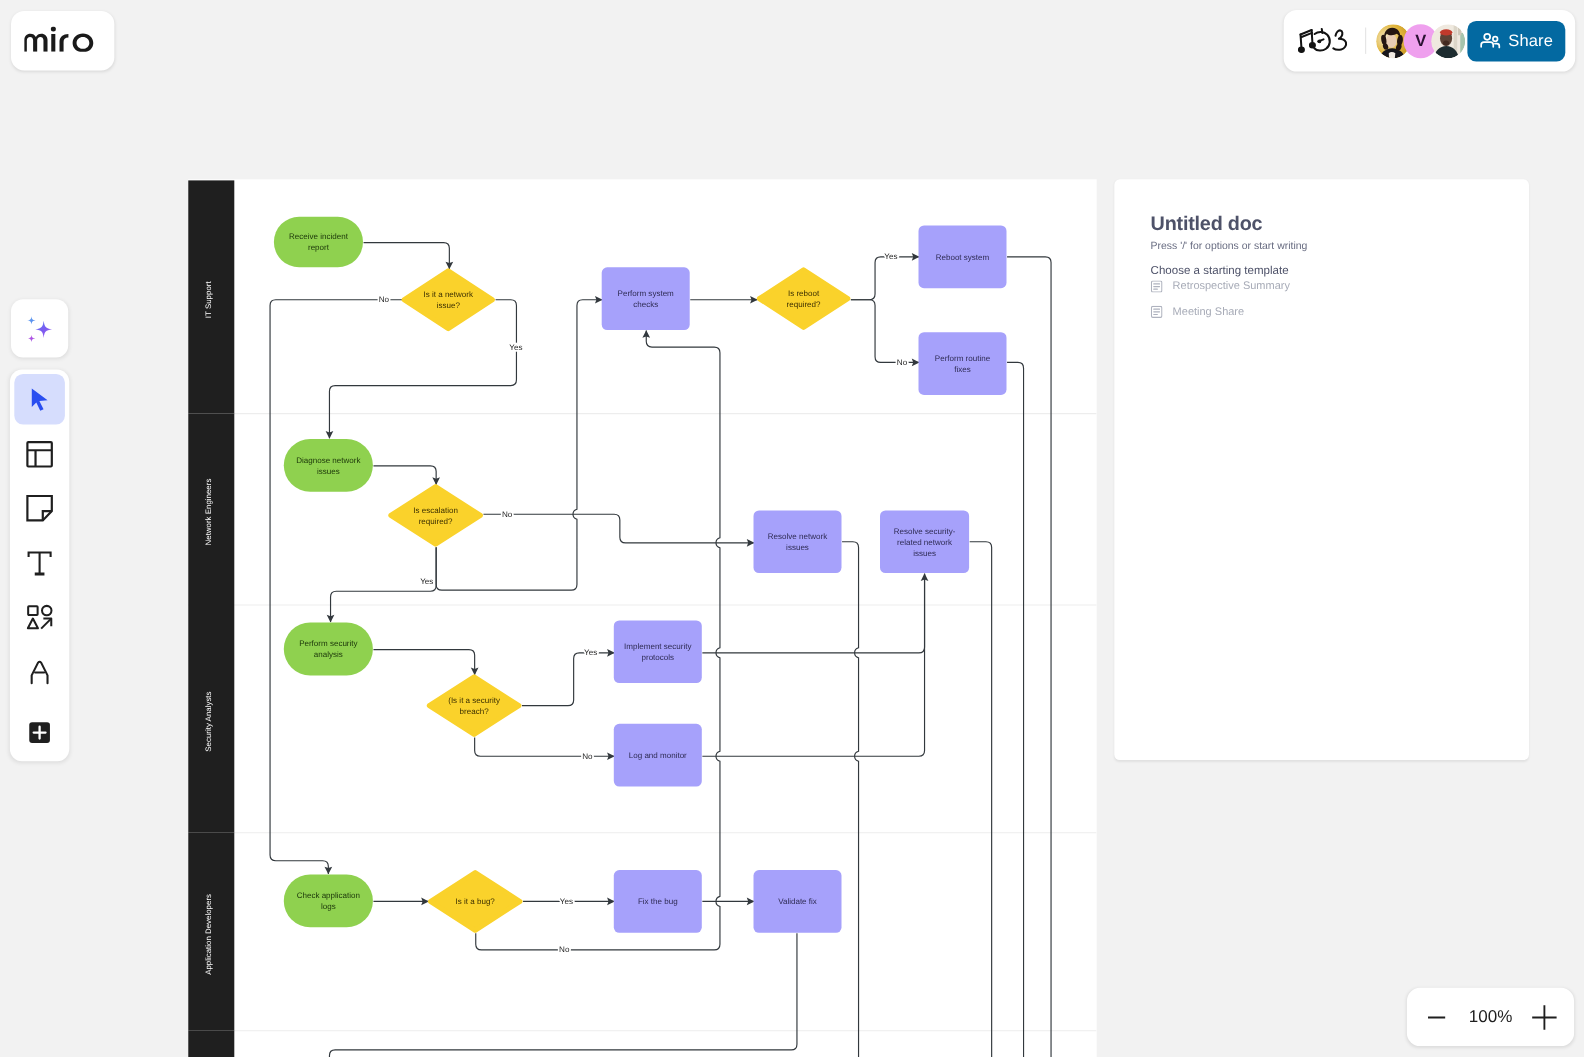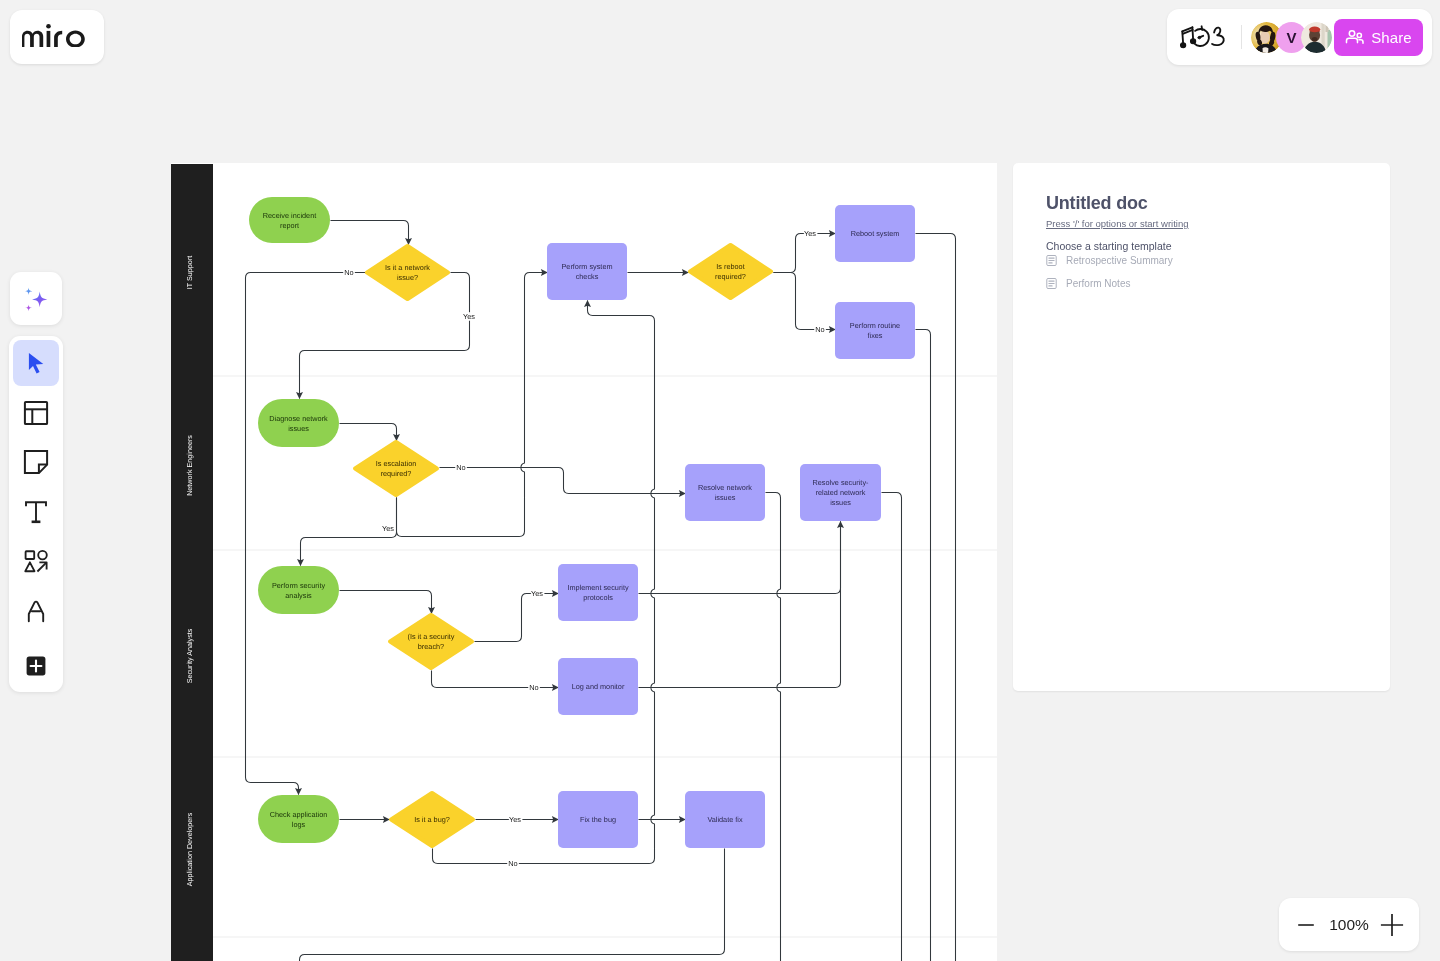--- a/index.html
+++ b/index.html
@@ -15,44 +15,44 @@
   .topbar{position:absolute;left:1167px;top:9px;width:265px;height:56px;background:#fff;border-radius:12px;
           box-shadow:0 1px 3px rgba(0,0,0,.09);display:flex;align-items:center;padding:0 9px 0 12px;box-sizing:border-box;}
   .tt-btn{width:52px;height:36px;flex:none;display:flex;align-items:center;justify-content:center;border-radius:8px;cursor:pointer;}
   .tt-btn svg{flex:none;}
   .tb-div{width:1px;height:24px;flex:none;background:#e4e4e4;margin:0 9px 0 10px;}
   .avatars{display:flex;align-items:center;flex:none;}
   .avatar{width:31px;height:31px;border-radius:50%;margin-left:-6px;position:relative;overflow:hidden;flex:none;}
   .avatar:first-child{margin-left:0;}
   .av-initial{display:flex;align-items:center;justify-content:center;background:#efa0ee;color:#2b1233;
               font-size:15px;font-weight:600;line-height:1;}
-  .share-btn{height:37px;width:89px;box-sizing:border-box;background:#d946ef;color:#fff;border-radius:8px;
+  .share-btn{height:37px;width:89px;box-sizing:border-box;background:#0369a1;color:#fff;border-radius:8px;
              display:flex;align-items:center;justify-content:center;
              gap:6px;margin-left:auto;flex:none;cursor:pointer;font-size:15px;font-weight:400;letter-spacing:.1px;}
 
   
   .ai-card{position:absolute;left:10px;top:272px;width:52px;height:53px;background:#fff;border-radius:11px;
            box-shadow:0 1px 4px rgba(0,0,0,.09);display:flex;align-items:center;justify-content:center;cursor:pointer;}
   .tools{position:absolute;left:9px;top:336px;width:54px;height:356px;box-sizing:border-box;background:#fff;border-radius:11px;
          box-shadow:0 1px 4px rgba(0,0,0,.09);padding:4px 0 0;display:flex;flex-direction:column;align-items:center;}
   .tool{width:46px;height:46px;flex:none;border-radius:8px;display:flex;align-items:center;justify-content:center;cursor:pointer;margin-bottom:3.7px;}
   .tool:last-child{margin-top:4.7px;}
   .tool.active{background:#d6ddfd;}
 
   
-  .zoombar{position:absolute;left:1279px;top:898px;width:140px;height:53px;box-sizing:border-box;background:#fff;border-radius:12px;
+  .zoombar{position:absolute;left:1279px;top:898px;width:152px;height:53px;box-sizing:border-box;background:#fff;border-radius:12px;
            box-shadow:0 1px 3px rgba(0,0,0,.09);display:flex;align-items:center;padding:0 5px;}
   .zb{width:44px;height:44px;flex:none;display:flex;align-items:center;justify-content:center;cursor:pointer;border-radius:8px;}
   .zlevel{font-size:15.5px;color:#1f1f1f;flex:1;text-align:center;cursor:pointer;}
 
   
   .docpanel{position:absolute;left:1013px;top:163px;width:377px;height:528px;background:#fff;border-radius:5px;
             box-shadow:0 1px 2px rgba(0,0,0,.07);}
   .doc-title{position:absolute;left:33px;top:31px;font-size:18px;font-weight:700;color:#4e5269;letter-spacing:-.2px;line-height:18px;}
-  .doc-hint{position:absolute;left:33px;top:55px;font-size:9.5px;color:#676b80;line-height:12px;text-decoration:underline;}
+  .doc-hint{position:absolute;left:33px;top:55px;font-size:9.5px;color:#676b80;line-height:12px;}
   .doc-sec{position:absolute;left:33px;top:77px;font-size:10.5px;font-weight:400;color:#4e5269;line-height:12px;}
   .doc-list{position:absolute;left:33px;top:86px;width:320px;}
   .doc-item{display:flex;align-items:center;gap:9px;height:23px;cursor:pointer;}
   .doc-item svg{flex:none;}
   .doc-item span{font-size:10px;color:#a7abb7;}
 
   
   .canvas{position:absolute;left:171px;top:163px;width:826px;height:798px;background:#fff;overflow:hidden;}
   .canvas text{-webkit-font-smoothing:antialiased;text-rendering:geometricPrecision;}
 </style>
@@ -241,21 +241,21 @@
           <rect x="0.8" y="0.5" width="9.4" height="10" rx="1.2"></rect>
           <path d="M2.9 3.1 H8.1 M2.9 5.5 H8.1 M2.9 7.9 H6.1" stroke-linecap="round" stroke-width="1.1"></path>
         </svg>
         <span>Retrospective Summary</span>
       </div>
       <div class="doc-item">
         <svg width="11" height="11" viewBox="0 0 11 11" fill="none" stroke="#aeb2be" stroke-width="1">
           <rect x="0.8" y="0.5" width="9.4" height="10" rx="1.2"></rect>
           <path d="M2.9 3.1 H8.1 M2.9 5.5 H8.1 M2.9 7.9 H6.1" stroke-linecap="round" stroke-width="1.1"></path>
         </svg>
-        <span>Perform Notes</span>
+        <span>Meeting Share</span>
       </div>
     </div>
 </div>
 
 <div class="canvas"><svg width="826" height="798" viewBox="0 0 826 798">
       <defs>
         <marker id="ah" viewBox="0 0 10 10" refX="9.3" refY="5" markerWidth="7.6" markerHeight="8.8" orient="auto-start-reverse" markerUnits="userSpaceOnUse">
           <path d="M 0.6 0.4 L 9.8 5 L 0.6 9.6 L 2.3 5 Z" fill="#32383d"></path>
         </marker>
       </defs>

